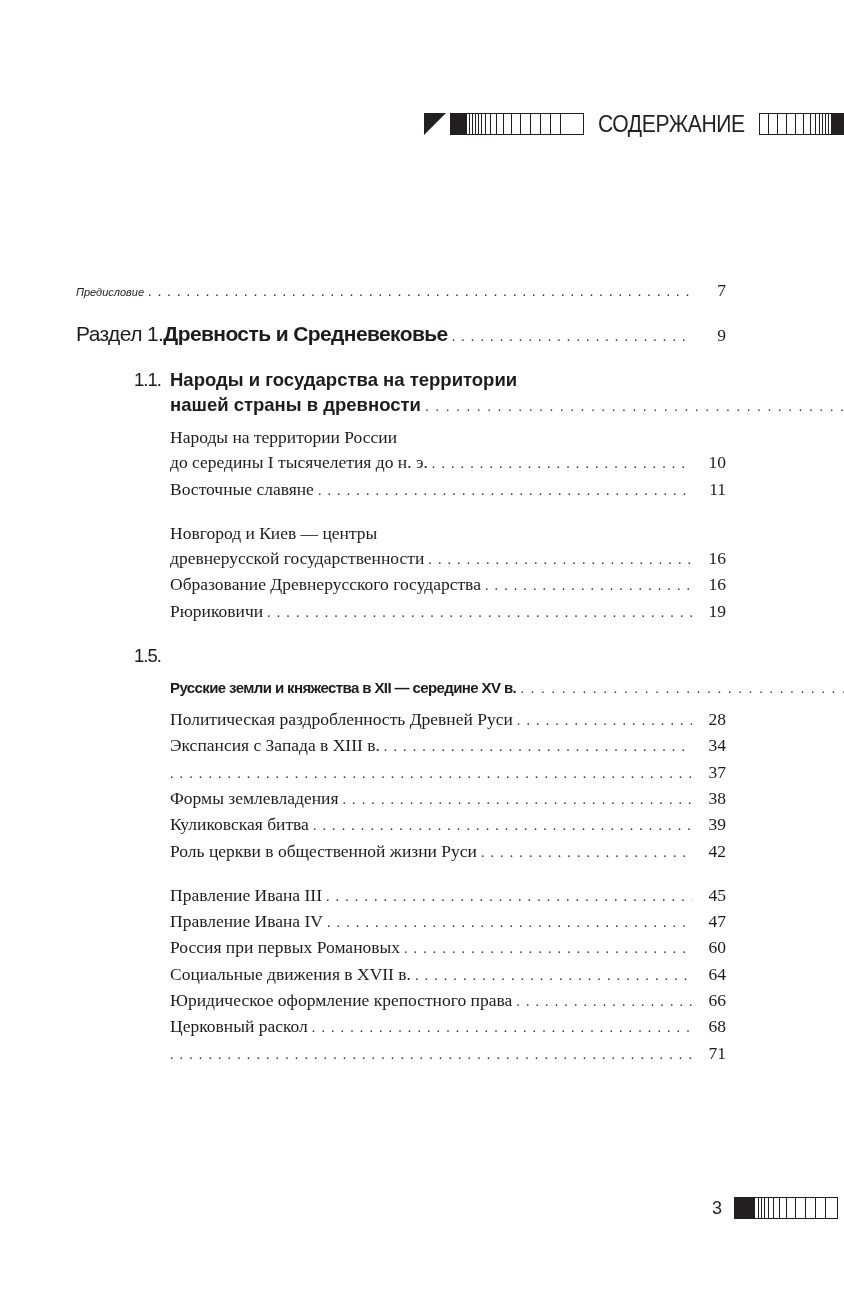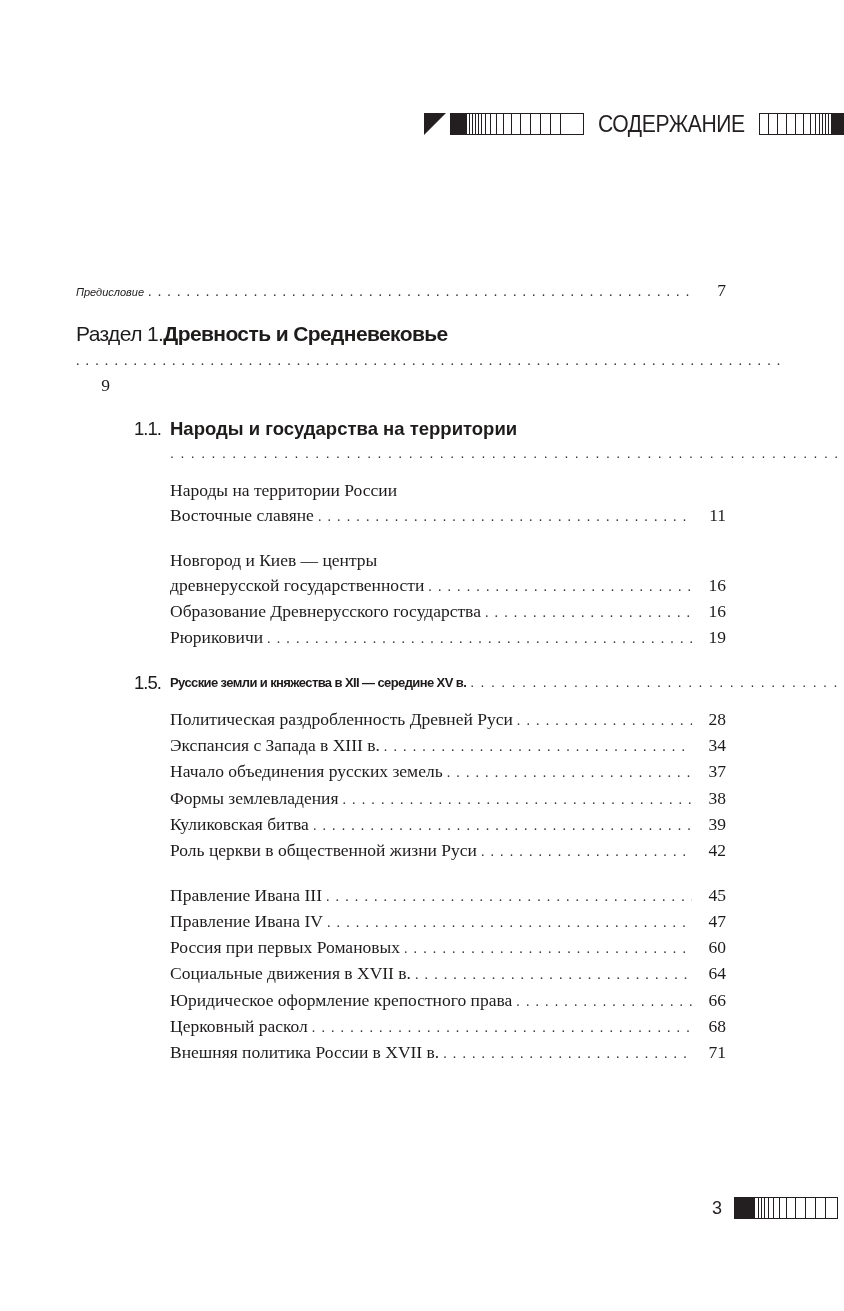--- a/index.html
+++ b/index.html
@@ -12,31 +12,31 @@
     .bars span.fill { background: #231f20; }
     .hdr-title { font-family: "Liberation Sans", sans-serif; font-size: 24px; letter-spacing: -0.5px; transform: scaleX(0.88); transform-origin: left center; margin: 0 -6px 0 14px; color: #231f20; }
     .toc { position: absolute; left: 76px; top: 278px; width: 650px; }
     .row { display: flex; align-items: baseline; font-family: "Liberation Serif", serif; font-size: 17.5px; line-height: 25px; }
     .row .label { white-space: nowrap; padding-right: 4px; }
     .row .leader { flex: 1; overflow: hidden; white-space: nowrap; letter-spacing: 3.2px; font-size: 14px; color: #333; }
     .row .leader::before { content: ". . . . . . . . . . . . . . . . . . . . . . . . . . . . . . . . . . . . . . . . . . . . . . . . . . . . . . . . . . . . . . . . . . . . . . . . . ."; letter-spacing: 0; word-spacing: 2.6px; }
     .row .page { width: 34px; text-align: right; white-space: nowrap; }
     .preface .label { font-family: "Liberation Sans", sans-serif; font-style: italic; font-size: 11px; transform-origin: left; }
     .preface { margin-bottom: 16px; }
-    .part { margin-bottom: 18px; flex-direction: column; }
+    .part { margin-bottom: 18px; }
     .part .prefix { font-family: "Liberation Sans", sans-serif; font-size: 21px; letter-spacing: -0.6px; }
     .part .bold { font-family: "Liberation Sans", sans-serif; font-weight: bold; font-size: 21px; letter-spacing: -0.6px; }
     .chapter { margin-left: 58px; margin-top: 12px; }
     .ch-head { display: flex; font-family: "Liberation Sans", sans-serif; font-size: 18.5px; line-height: 25px; }
     .ch-num { width: 36px; letter-spacing: -1px; flex: none; }
     .ch-title { font-weight: bold; }
     .ch-head .rowwrap { flex: 1; }
     .ch-head .row { font-family: "Liberation Sans", sans-serif; font-size: 18.5px; }
-    .ch-head.condensed .ch-title { letter-spacing: -0.6px; font-size: 13px; }
-    .subs { margin-left: 36px; margin-top: 12px; }
+    .ch-head.condensed .ch-title { letter-spacing: -0.6px; font-size: 15px; margin-top: 32px; }
+    .subs { margin-left: 36px; margin-top: 6px; }
     .subs .row { line-height: 25.3px; }
     .plain { font-family: "Liberation Serif", serif; font-size: 17.5px; line-height: 25.3px; white-space: nowrap; }
     .footer { position: absolute; top: 1197px; left: 712px; display: flex; align-items: center; }
     .footer .pnum { font-family: "Liberation Sans", sans-serif; font-size: 18px; margin-right: 12px; color: #231f20; }
   </style>
 </head>
 <body>
 
 <div class="header">
   <div class="tri"></div>
@@ -93,27 +93,33 @@
     <span class="leader"></span>
     <span class="page">9</span>
   </div>
 
   <div class="chapter">
     <div class="ch-head">
       <span class="ch-num">1.1.</span>
       <div class="rowwrap">
         <div class="ch-title">Народы и государства на территории</div>
         <div class="row">
+          <span class="label ch-title">нашей страны в древности</span>
           <span class="leader"></span>
 
         </div>
       </div>
     </div>
     <div class="subs">
       <div class="plain">Народы на территории России</div>
+      <div class="row">
+        <span class="label">до середины I тысячелетия до н. э.</span>
+        <span class="leader"></span>
+        <span class="page">10</span>
+      </div>
       <div class="row">
         <span class="label">Восточные славяне</span>
         <span class="leader"></span>
         <span class="page">11</span>
       </div>
     </div>
   </div>
 
   <div class="chapter" style="margin-top:18px;">
     <div class="subs">
@@ -152,21 +158,20 @@
         <span class="label">Политическая раздробленность Древней Руси</span>
         <span class="leader"></span>
         <span class="page">28</span>
       </div>
       <div class="row">
         <span class="label">Экспансия с Запада в XIII в.</span>
         <span class="leader"></span>
         <span class="page">34</span>
       </div>
       <div class="row">
-        <span class="label">Начало объединения русских земель</span>
         <span class="leader"></span>
         <span class="page">37</span>
       </div>
       <div class="row">
         <span class="label">Формы землевладения</span>
         <span class="leader"></span>
         <span class="page">38</span>
       </div>
       <div class="row">
         <span class="label">Куликовская битва</span>
@@ -207,21 +212,20 @@
         <span class="label">Юридическое оформление крепостного права</span>
         <span class="leader"></span>
         <span class="page">66</span>
       </div>
       <div class="row">
         <span class="label">Церковный раскол</span>
         <span class="leader"></span>
         <span class="page">68</span>
       </div>
       <div class="row">
-        <span class="label">Внешняя политика России в XVII в.</span>
         <span class="leader"></span>
         <span class="page">71</span>
       </div>
     </div>
   </div>
 
 </div>
 
 <div class="footer">
   <span class="pnum">3</span>

